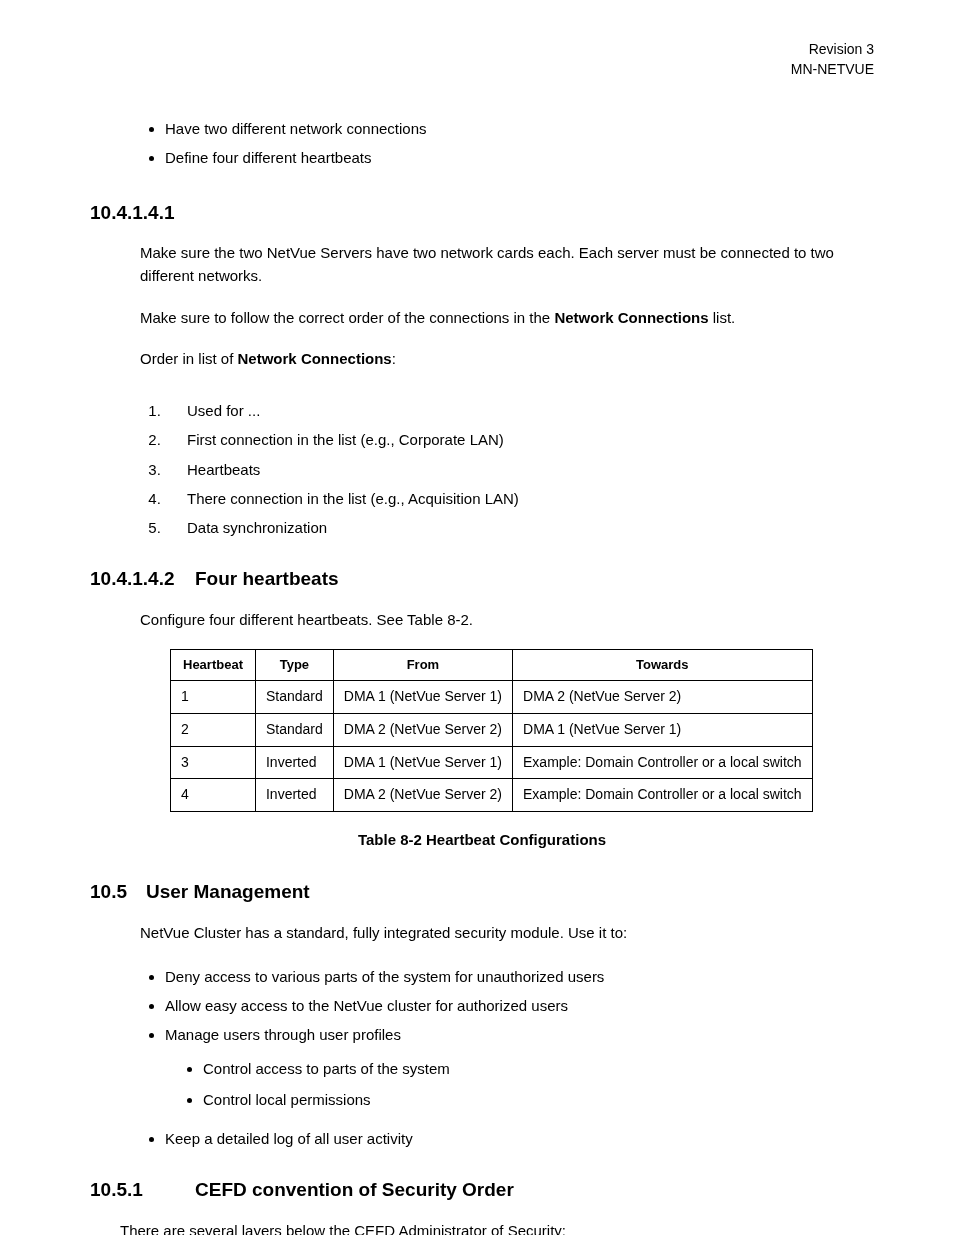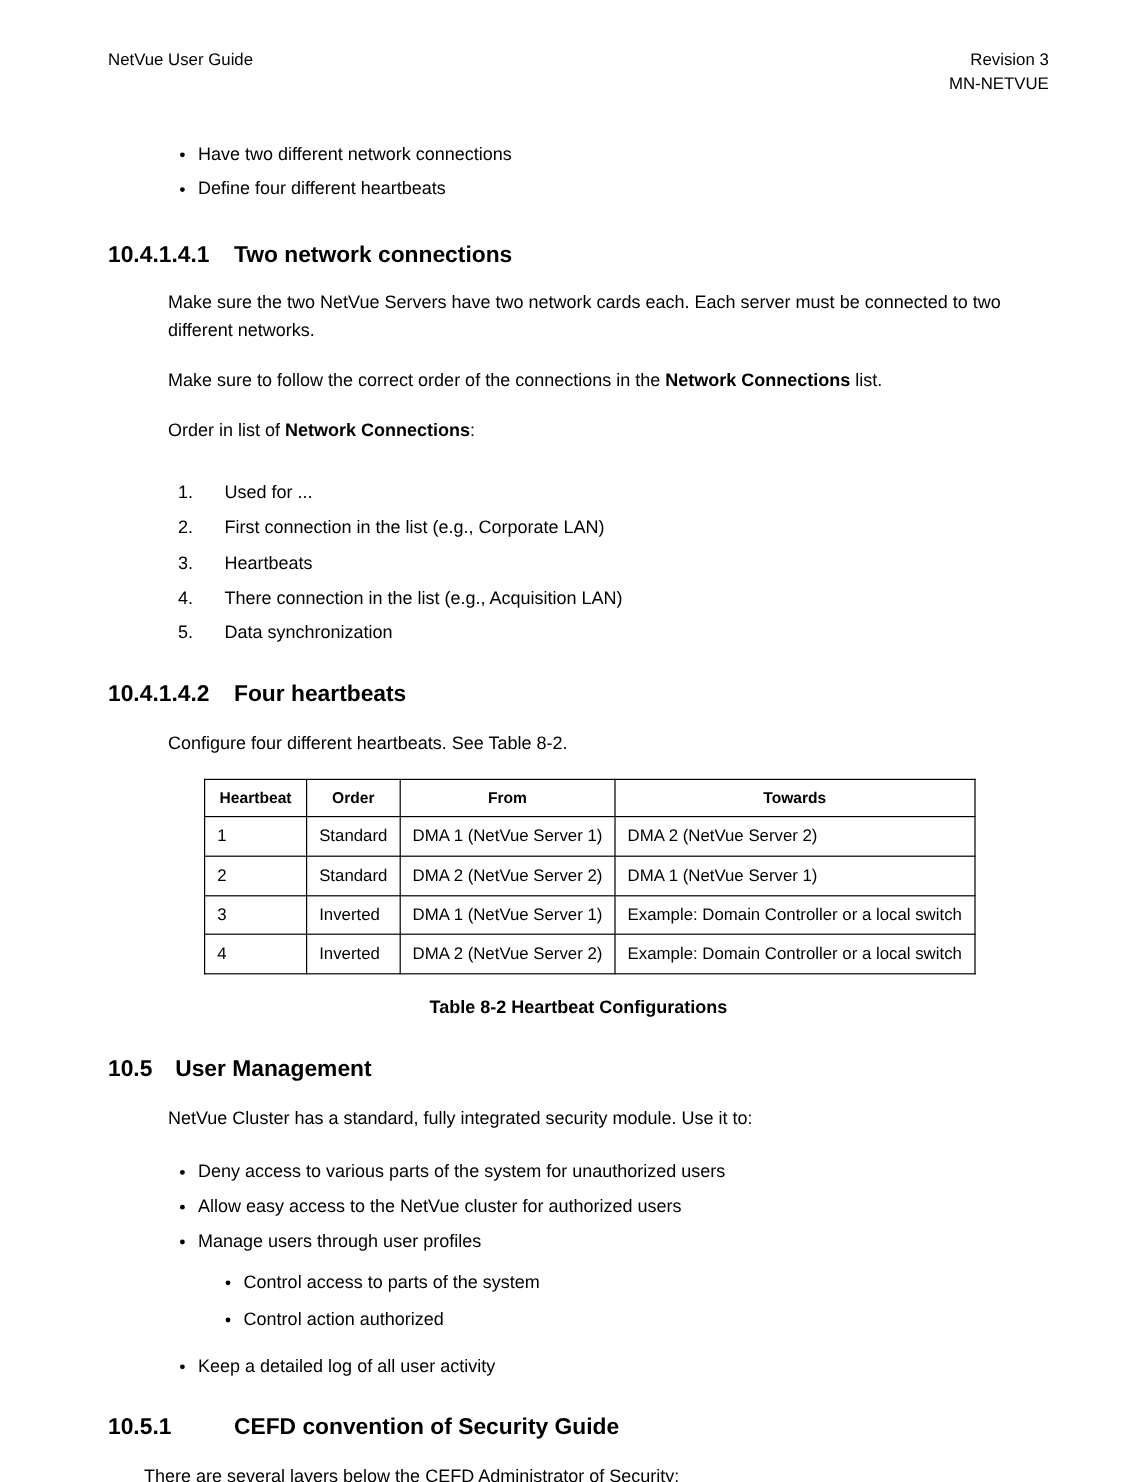--- a/index.html
+++ b/index.html
@@ -86,36 +86,34 @@
     font-size: 15px;
     margin: 10px 0 26px 0;
   }
   .bold { font-weight: bold; }
 </style>
 </head>
 <body>
 
 <div class="header">
   <div class="left">
-    <div>NetVue User Guide</div>
   </div>
   <div class="right">
     <div>Revision 3</div>
     <div>MN-NETVUE</div>
   </div>
 </div>
 
 <ul class="top-bullets">
   <li>Have two different network connections</li>
   <li>Define four different heartbeats</li>
 </ul>
 
 <div class="h-row">
   <span class="hnum">10.4.1.4.1</span>
-  <span>Two network connections</span>
 </div>
 
 <p class="body-p">Make sure the two NetVue Servers have two network cards each. Each server must be connected to two different networks.</p>
 
 <p class="body-p">
   <span>Make sure to follow the correct order of the connections in the </span><span class="bold">Network Connections</span><span> list.</span>
 </p>
 
 <p class="body-p2">
   <span>Order in list of </span><span class="bold">Network Connections</span><span>:</span>
@@ -133,21 +131,21 @@
   <span class="hnum">10.4.1.4.2</span>
   <span>Four heartbeats</span>
 </div>
 
 <p class="body-p">Configure four different heartbeats. See Table 8-2.</p>
 
 <table class="hb">
   <thead>
     <tr>
       <th>Heartbeat</th>
-      <th>Order</th>
+      <th>Type</th>
       <th>From</th>
       <th>Towards</th>
     </tr>
   </thead>
   <tbody>
     <tr>
       <td>1</td>
       <td>Standard</td>
       <td>DMA 1 (NetVue Server 1)</td>
       <td>DMA 2 (NetVue Server 2)</td>
@@ -182,24 +180,24 @@
 
 <p class="body-p">NetVue Cluster has a standard, fully integrated security module. Use it to:</p>
 
 <ul class="um-bullets">
   <li>Deny access to various parts of the system for unauthorized users</li>
   <li>Allow easy access to the NetVue cluster for authorized users</li>
   <li>
     <span>Manage users through user profiles</span>
     <ul>
       <li>Control access to parts of the system</li>
-      <li>Control action authorized</li>
+      <li>Control local permissions</li>
     </ul>
   </li>
   <li>Keep a detailed log of all user activity</li>
 </ul>
 
 <div class="h-row s1051">
   <span class="hnum">10.5.1</span>
-  <span>CEFD convention of Security Guide</span>
+  <span>CEFD convention of Security Order</span>
 </div>
 
 <p class="body-p" style="padding-left:30px;">There are several layers below the CEFD Administrator of Security:</p>
 
 </body></html>

